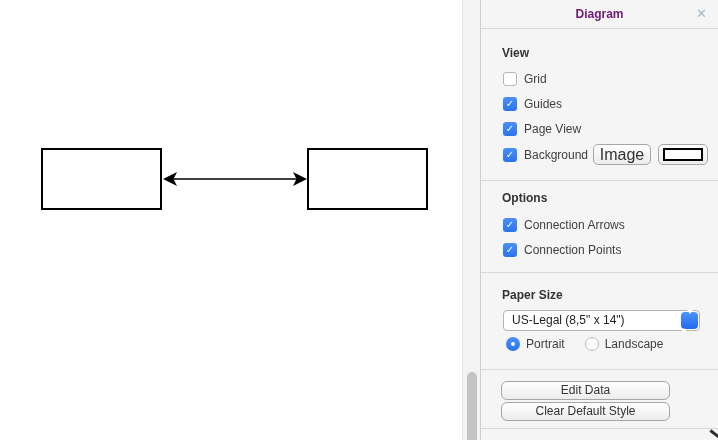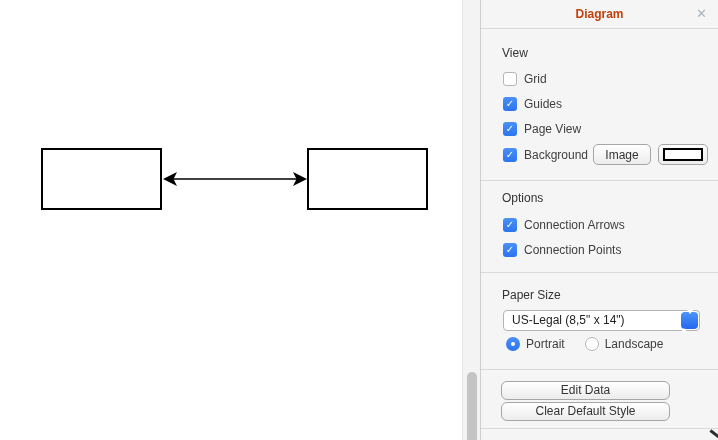--- a/index.html
+++ b/index.html
@@ -14,39 +14,39 @@
   .shape{position:absolute;width:121px;height:62px;border:2px solid #000;background:#fff;box-sizing:border-box;}
   .shape-left{left:41px;top:148px;}
   .shape-right{left:307px;top:148px;}
   .connector{position:absolute;left:162px;top:168px;}
   
   .vscroll{position:absolute;left:462px;top:0;width:18px;height:440px;background:#f3f3f3;border-left:1px solid #e6e6e6;box-sizing:border-box;}
   .vscroll-thumb{position:absolute;left:4px;top:372px;width:10px;height:68px;background:var(--thumb);border-radius:6px 6px 0 0;}
   
   .panel{position:absolute;left:480px;top:0;width:238px;height:440px;background:var(--panel-bg);border-left:1px solid #cfcfcf;box-sizing:border-box;overflow:hidden;}
   .panel-header{position:absolute;top:0;left:0;right:0;height:28px;border-bottom:1px solid var(--divider);}
-  .panel-title{display:block;text-align:center;line-height:28px;font-size:12px;font-weight:bold;color:#c2410c;}
+  .panel-title{display:block;text-align:center;line-height:28px;font-size:12px;font-weight:bold;color:#701a75;}
   .close{position:absolute;right:11px;top:0;line-height:28px;font-size:13px;font-weight:bold;color:var(--close);cursor:pointer;}
-  .heading{position:absolute;left:21px;font-size:12px;font-weight:normal;color:var(--heading);}
+  .heading{position:absolute;left:21px;font-size:12px;font-weight:bold;color:var(--heading);}
   .divider{position:absolute;left:0;right:0;height:1px;background:var(--divider);}
   .crow{position:absolute;left:22px;right:8px;height:16px;display:flex;align-items:center;gap:7px;font-size:12px;color:var(--label);}
   .lbl{white-space:nowrap;}
   
   .cb{width:14px;height:14px;border-radius:3px;border:1px solid #b6b6b6;background:#fff;box-sizing:border-box;flex:none;cursor:pointer;}
   .cb.checked{border:none;background:linear-gradient(var(--accent-light),var(--accent));}
   .cb .check{display:none;}
   .cb.checked .check{display:block;color:#fff;font-size:10px;font-weight:bold;line-height:14px;text-align:center;}
   
   .radio{width:14px;height:14px;border-radius:50%;border:1px solid #b6b6b6;background:#fff;box-sizing:border-box;flex:none;position:relative;cursor:pointer;}
   .radio.checked{border:none;background:linear-gradient(var(--accent-light),var(--accent));}
   .radio.checked::after{content:"";position:absolute;left:5px;top:5px;width:4px;height:4px;border-radius:50%;background:#fff;}
   .radio-opt{display:flex;align-items:flex-end;gap:6px;cursor:pointer;}
   
   .mini-btn,.push-btn{font-family:inherit;border:1px solid #a6a6a6;background:linear-gradient(#ffffff,#ececec);color:#333;box-sizing:border-box;cursor:pointer;padding:0;}
-  .image-btn{position:absolute;left:112px;top:144px;width:58px;height:21px;border-radius:5px;font-size:12px;}
+  .image-btn{position:absolute;left:112px;top:144px;width:58px;height:21px;border-radius:5px;font-size:16px;}
   .swatch{position:absolute;left:177px;top:144px;width:50px;height:21px;border:1px solid #a6a6a6;border-radius:5px;background:linear-gradient(#ffffff,#ececec);box-sizing:border-box;display:flex;align-items:center;justify-content:center;cursor:pointer;}
   .swatch-inner{width:40px;height:13px;background:#fff;border:2px solid #000;box-sizing:border-box;}
   
   .select{position:absolute;left:22px;top:310px;width:197px;height:21px;background:#fff;border:1px solid #b3b3b3;border-radius:4px;box-sizing:border-box;font-size:12px;color:#222;line-height:19px;padding-left:8px;cursor:pointer;}
   .stepper{position:absolute;right:1px;top:1px;width:17px;height:17px;border-radius:4px;background:linear-gradient(#4e94f8,#2168ef);}
   .stepper .up,.stepper .down{width:0;height:0;margin:0 auto;border-left:3.5px solid transparent;border-right:3.5px solid transparent;}
   .stepper .up{margin-top:3px;border-bottom:4px solid #fff;}
   .stepper .down{margin-top:3px;border-top:4px solid #fff;}
   .push-btn{position:absolute;left:20px;width:169px;height:19px;border-radius:6px;font-size:12px;line-height:17px;text-align:center;}
   .corner-mark{position:absolute;left:228px;top:433px;width:13px;height:3px;background:#2f2f2f;transform:rotate(38deg);}

